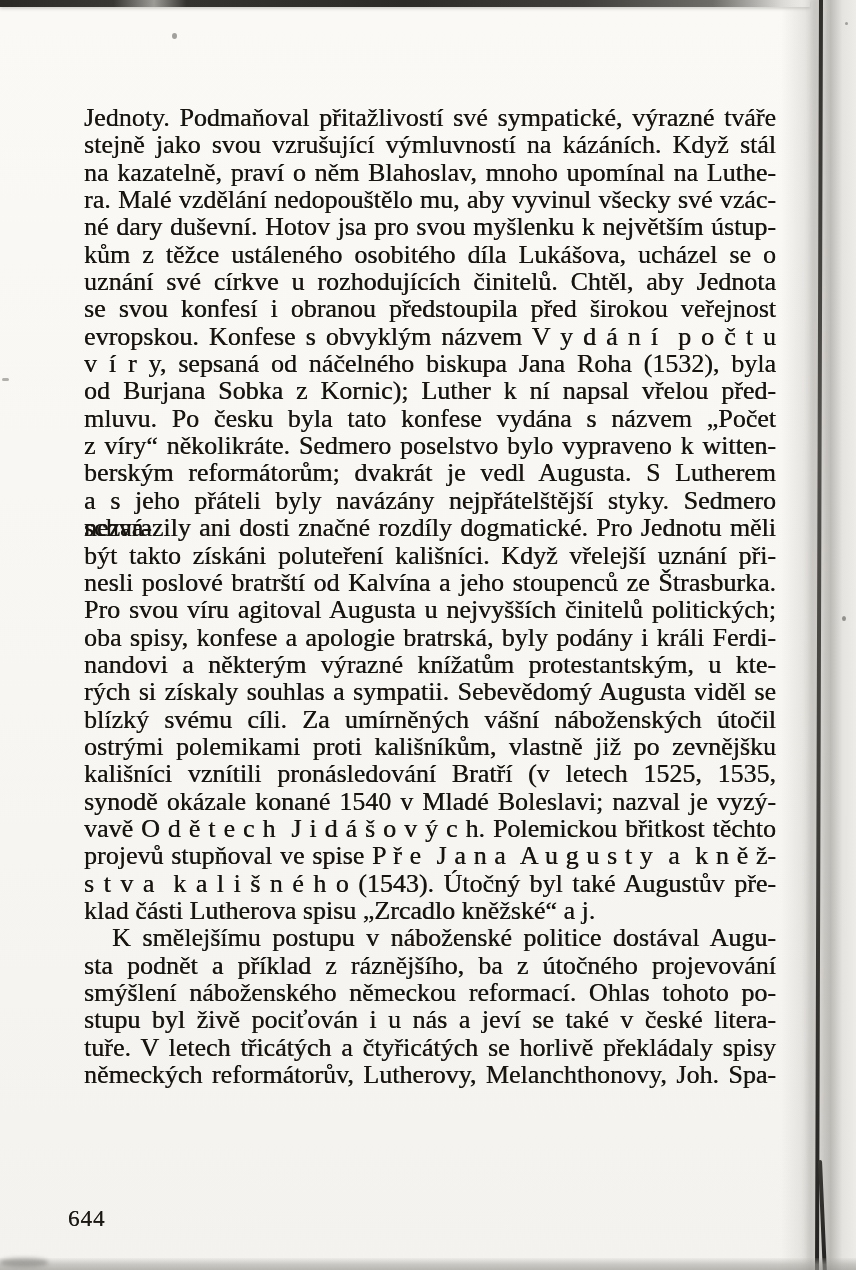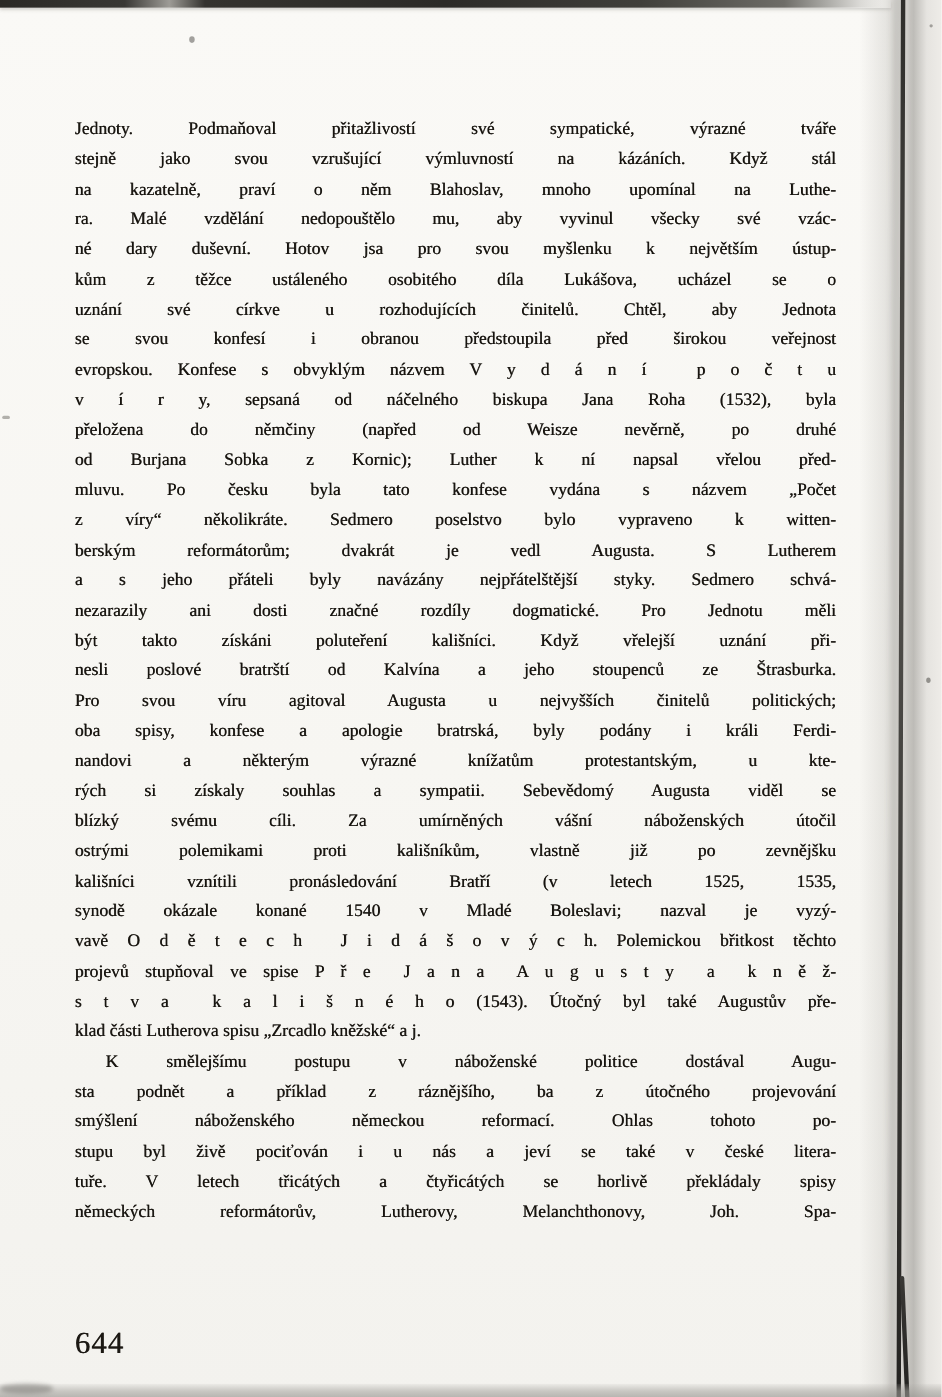--- a/index.html
+++ b/index.html
@@ -80,40 +80,40 @@
   }
   .speck { position: absolute; background: #5a5853; border-radius: 50%; }
   .speck-a { left: 172px; top: 33px; width: 5px; height: 6px; opacity: .55; }
   .speck-b { left: 845px; top: 22px; width: 3px; height: 3px; opacity: .5; }
   .speck-c { left: 2px;  top: 378px; width: 7px; height: 3px; opacity: .45; border-radius: 2px; }
   .speck-d { left: 842px; top: 616px; width: 4px; height: 5px; opacity: .6; }
 
   
   .text-block {
     position: absolute;
-    left: 68px; top: 104px;
+    left: 84px; top: 104px;
     width: 692px;
-    font-size: 16px;
+    font-size: 26px;
     line-height: 27.35px;
     color: #17140f;
     text-shadow: 0.35px 0 0 rgba(23,20,15,0.85);
   }
   .line {
     white-space: pre-wrap;
     text-align: justify;
     text-align-last: justify;
     height: 27.35px;
   }
   .line.indent { text-indent: 28px; }
   .line.no-just { text-align-last: left; }
 
   .page-number {
     position: absolute;
     left: 68px; top: 1206px;
-    font-size: 28px;
+    font-size: 23px;
     color: #1b1813;
     text-shadow: 0.35px 0 0 rgba(23,20,15,0.85);
     letter-spacing: 1px;
   }
 </style>
 </head>
 <body>
 
 <div class="scan">
   <div class="top-edge"></div>
@@ -132,21 +132,20 @@
         <div class="line">Jednoty. Podmaňoval přitažlivostí své sympatické, výrazné tváře</div>
         <div class="line">stejně jako svou vzrušující výmluvností na kázáních. Když stál</div>
         <div class="line">na kazatelně, praví o něm Blahoslav, mnoho upomínal na Luthe-</div>
         <div class="line">ra. Malé vzdělání nedopouštělo mu, aby vyvinul všecky své vzác-</div>
         <div class="line">né dary duševní. Hotov jsa pro svou myšlenku k největším ústup-</div>
         <div class="line">kům z těžce ustáleného osobitého díla Lukášova, ucházel se o</div>
         <div class="line">uznání své církve u rozhodujících činitelů. Chtěl, aby Jednota</div>
         <div class="line">se svou konfesí i obranou předstoupila před širokou veřejnost</div>
         <div class="line">evropskou. Konfese s obvyklým názvem V y d á n í  p o č t u</div>
         <div class="line">v í r y, sepsaná od náčelného biskupa Jana Roha (1532), byla</div>
-        <div class="line">přeložena do němčiny (napřed od Weisze nevěrně, po druhé</div>
         <div class="line">od Burjana Sobka z Kornic); Luther k ní napsal vřelou před-</div>
         <div class="line">mluvu. Po česku byla tato konfese vydána s názvem „Počet</div>
         <div class="line">z víry“ několikráte. Sedmero poselstvo bylo vypraveno k witten-</div>
         <div class="line">berským reformátorům; dvakrát je vedl Augusta. S Lutherem</div>
         <div class="line">a s jeho přáteli byly navázány nejpřátelštější styky. Sedmero schvá-</div>
         <div class="line">nezarazily ani dosti značné rozdíly dogmatické. Pro Jednotu měli</div>
         <div class="line">být takto získáni poluteření kališníci. Když vřelejší uznání při-</div>
         <div class="line">nesli poslové bratrští od Kalvína a jeho stoupenců ze Štrasburka.</div>
         <div class="line">Pro svou víru agitoval Augusta u nejvyšších činitelů politických;</div>
         <div class="line">oba spisy, konfese a apologie bratrská, byly podány i králi Ferdi-</div>

